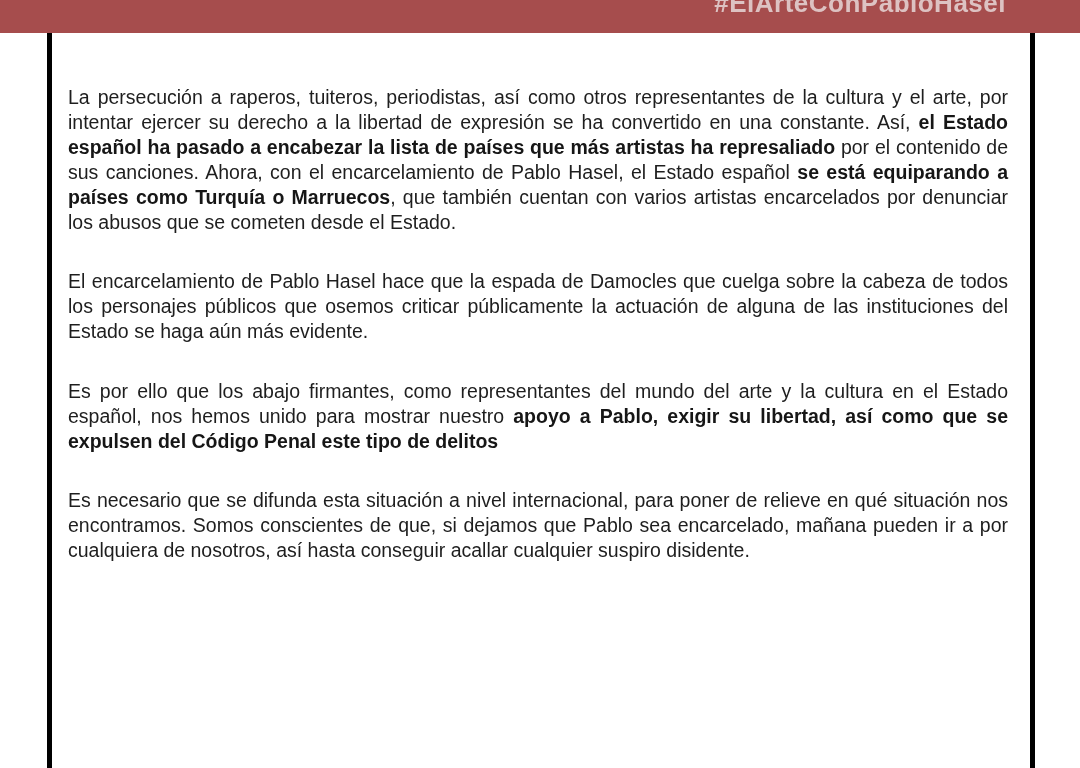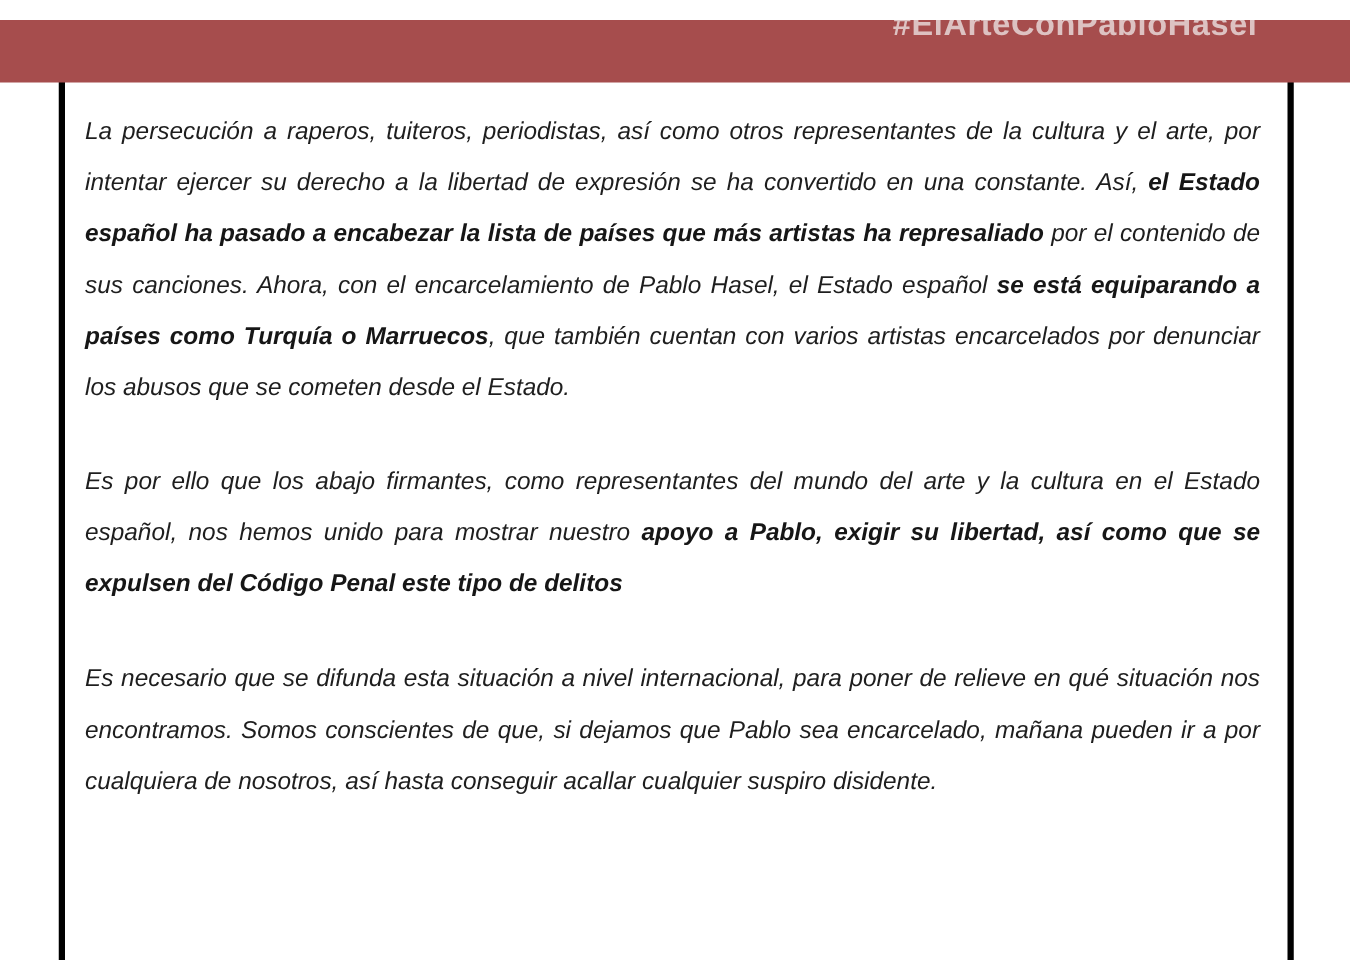--- a/index.html
+++ b/index.html
@@ -9,24 +9,24 @@
   body {
     width: 1080px;
     height: 768px;
     overflow: hidden;
     position: relative;
     background: #ffffff;
     font-family: "Liberation Sans", sans-serif;
   }
   .topbar {
     position: absolute;
-    top: 16px;
+    top: 0;
     left: 0;
     width: 1080px;
-    height: 50px;
+    height: 33px;
     background: #a64d4d;
     overflow: hidden;
     z-index: 2;
   }
   .hashtag {
     position: absolute;
     top: -12px;
     right: 74px;
     font-size: 26px;
     font-weight: bold;
@@ -44,24 +44,23 @@
   }
   .frame-line.left  { left: 47px; }
   .frame-line.right { left: 1030px; }
   .content {
     position: absolute;
     left: 68px;
     top: 85px;
     width: 940px;
     color: #1e1e1e;
     font-size: 19.5px;
-    line-height: 41px;
+    line-height: 25px;
     text-align: justify;
     z-index: 1;
-    font-style: italic;
   }
   .content p {
     margin: 0 0 34.4px 0;
   }
   .content b {
     font-weight: bold;
     color: #161616;
   }
 </style>
 </head>
@@ -69,15 +68,16 @@
 
 <div class="topbar" style="background: rgb(166, 77, 77);">
   <span class="hashtag" style="color: rgb(221, 194, 194);">#ElArteConPabloHasel</span>
 </div>
 
 <div class="frame-line left" style="background: rgb(0, 0, 0);"></div>
 <div class="frame-line right" style="background: rgb(0, 0, 0);"></div>
 
 <div class="content" id="content" style="color: rgb(30, 30, 30);">
     <p><span>La persecución a raperos, tuiteros, periodistas, así como otros representantes de la cultura y el arte, por intentar ejercer su derecho a la libertad de expresión se ha convertido en una constante. Así, </span><b>el Estado español ha pasado a encabezar la lista de países que más artistas ha represaliado</b><span> por el contenido de sus canciones. Ahora, con el encarcelamiento de Pablo Hasel, el Estado español </span><b>se está equiparando a países como Turquía o Marruecos</b><span>, que también cuentan con varios artistas encarcelados por denunciar los abusos que se cometen desde el Estado.</span></p>
+    <p><span>El encarcelamiento de Pablo Hasel hace que la espada de Damocles que cuelga sobre la cabeza de todos los personajes públicos que osemos criticar públicamente la actuación de alguna de las instituciones del Estado se haga aún más evidente.</span></p>
     <p><span>Es por ello que los abajo firmantes, como representantes del mundo del arte y la cultura en el Estado español, nos hemos unido para mostrar nuestro </span><b>apoyo a Pablo, exigir su libertad, así como que se expulsen del Código Penal este tipo de delitos</b></p>
     <p><span>Es necesario que se difunda esta situación a nivel internacional, para poner de relieve en qué situación nos encontramos. Somos conscientes de que, si dejamos que Pablo sea encarcelado, mañana pueden ir a por cualquiera de nosotros, así hasta conseguir acallar cualquier suspiro disidente.</span></p>
   </div>
 
 </body></html>

